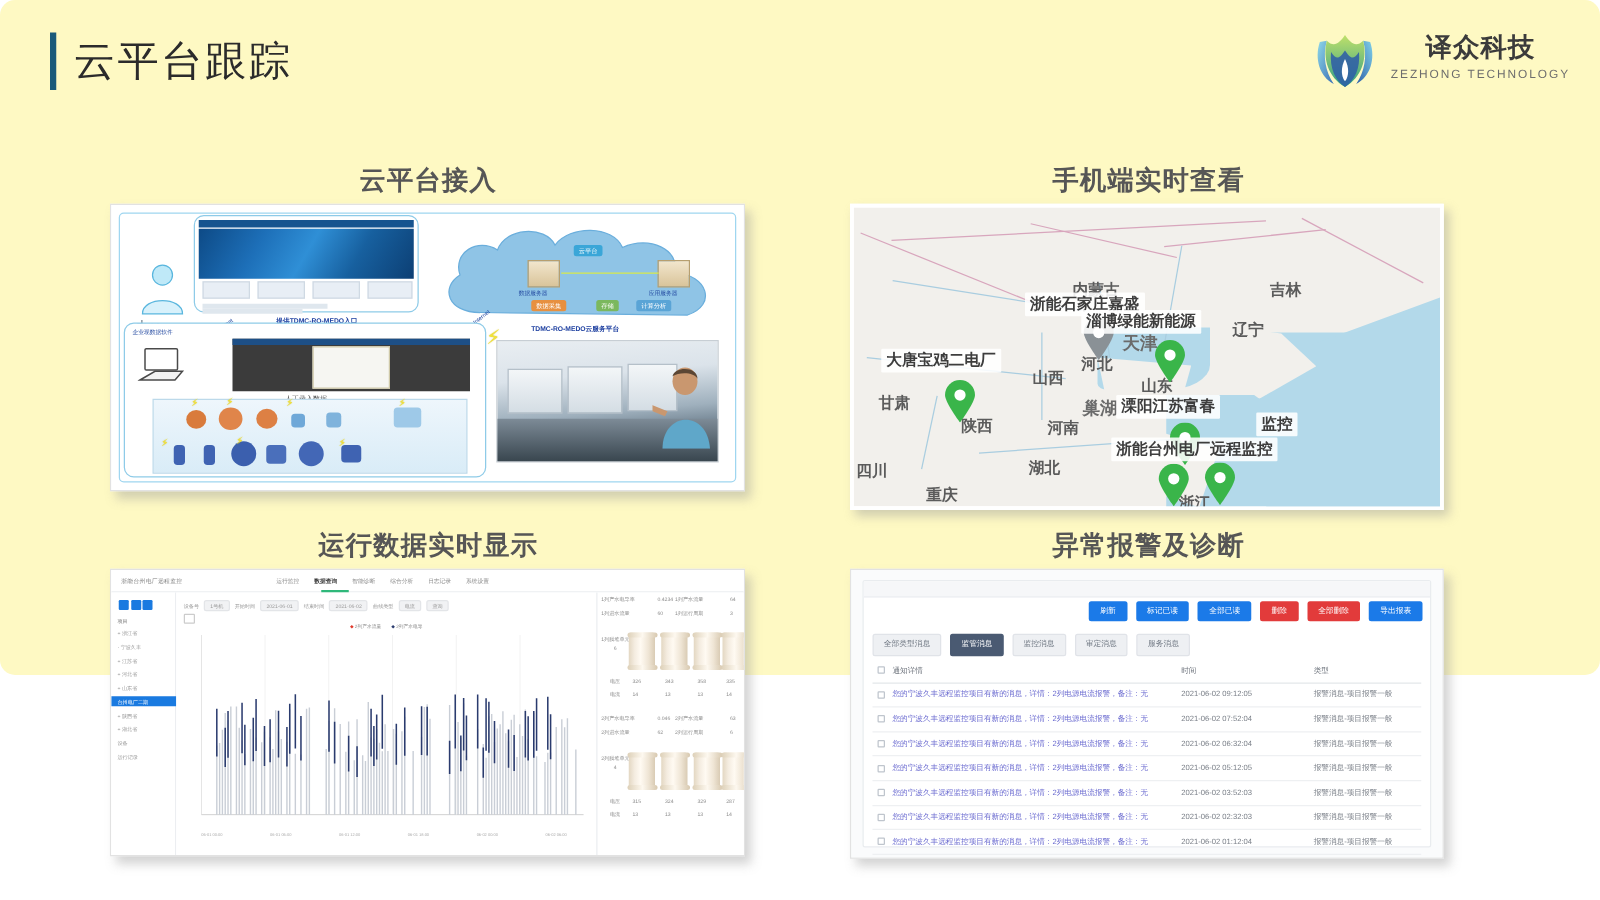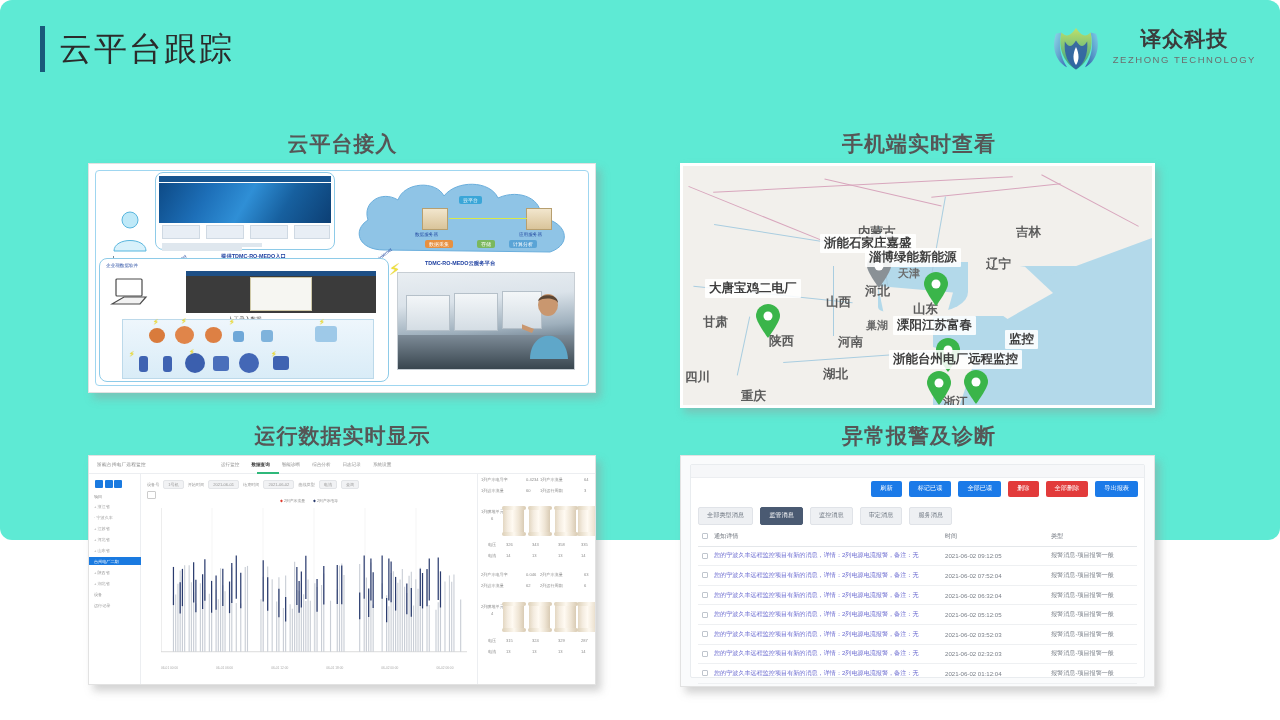--- a/index.html
+++ b/index.html
@@ -2,21 +2,21 @@
 <html><head>
 <meta charset="utf-8">
 <style>
   * { box-sizing: border-box; margin: 0; padding: 0; }
   html, body {
     width: 1280px; height: 720px;
     background: #ffffff;
     font-family: "Liberation Sans", "DejaVu Sans", sans-serif;
     overflow: hidden;
   }
-  .slide { position: relative; width: 1280px; height: 540px; background: #5eead4; border-radius: 12px; }
+  .slide { position: relative; width: 1280px; height: 540px; background: #fef9c3; border-radius: 12px; }
 
   
   .title-wrap { position: absolute; left: 40px; top: 26px; display: flex; align-items: center; }
   .title-bar { width: 5px; height: 46px; background: #1a5a7a; margin-right: 14px; }
   .title-text { font-size: 33px; color: #2b2b2b; letter-spacing: 2px; font-weight: 400; }
 
   .logo-wrap { position: absolute; right: 24px; top: 18px; display: flex; align-items: center; text-align: center; }
   .logo-mark { width: 56px; height: 56px; margin-right: 9px; }
   .logo-txt { display: flex; flex-direction: column; justify-content: center; }
   .logo-cn { font-size: 21px; color: #3b3b3b; letter-spacing: 1px; font-weight: 600; line-height: 1.15; }
@@ -74,21 +74,21 @@
   .cd-photo-man { position:absolute; right:6px; top:20px; width:46px; height:66px; }
   .cd-line { position:absolute; background:#7a8894; }
 
   
   .map { position:absolute; inset:0; background:#f2f0ec; }
   .map-sea { position:absolute; background:#b3d9ea; }
   .map-land { position:absolute; background:#f2f0ec; }
   .map-border { position:absolute; background:#d8a6bd; height:1.2px; }
   .map-river { position:absolute; background:#a9cde0; }
   .map-prov { position:absolute; font-size:12.5px; color:#5b5b5b; font-weight:700; white-space:nowrap; }
-  .map-prov.sm { font-size:11px; color:#6b6b6b; }
+  .map-prov.sm { font-size:14px; color:#6b6b6b; }
   .map-tag {
     position:absolute; background:rgba(255,255,255,0.88); color:#3d3d3d;
     font-size:12.5px; font-weight:700; padding:1px 4px; white-space:nowrap; border-radius:1px;
   }
   .pin { position:absolute; width:26px; height:34px; }
 
   
   .dp { position:absolute; inset:0; background:#fff; font-size:4.2px; color:#8b8b8b; }
   .dp-top { position:absolute; left:0; top:0; width:100%; height:18px; background:#fff; border-bottom:1px solid #eceef1; }
   .dp-logo { position:absolute; left:8px; top:6px; font-size:4.6px; color:#7b7b7b; letter-spacing:.3px; }

